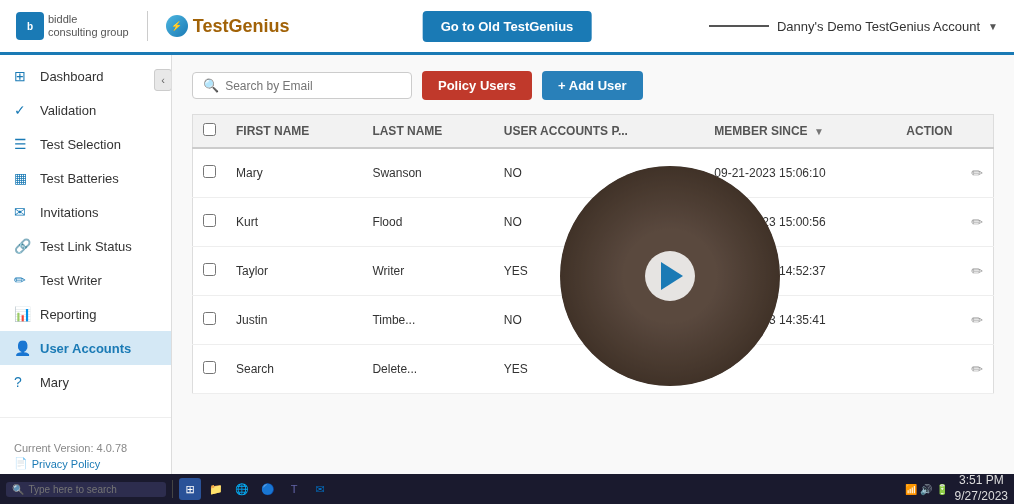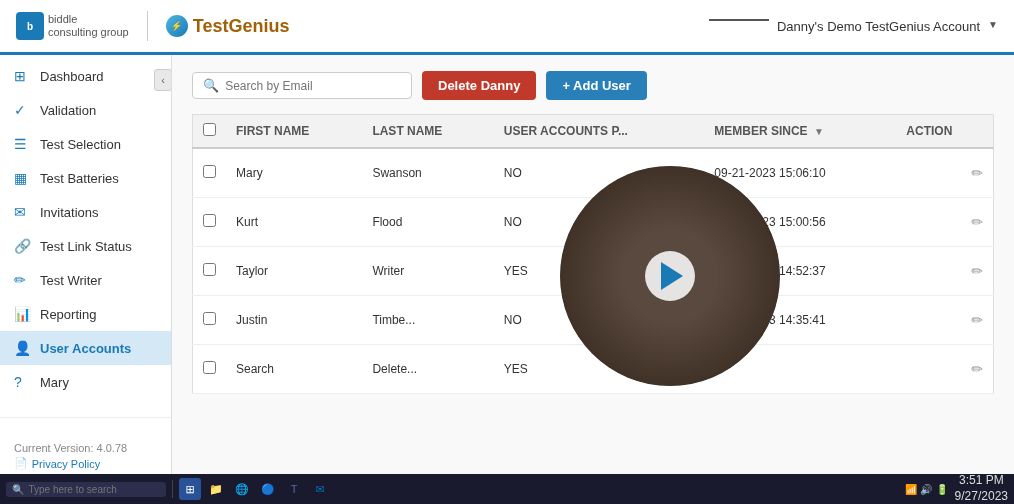--- a/index.html
+++ b/index.html
@@ -49,21 +49,21 @@
       position: absolute; left: 50%; transform: translateX(-50%);
     }
     .goto-btn {
       background: #1a7ab5; color: white;
       border: none; padding: 8px 18px;
       border-radius: 4px; cursor: pointer;
       font-size: 13px; font-weight: bold;
     }
     .topbar-right {
       margin-left: auto;
-      display: flex; align-items: flex-start; gap: 8px;
+      display: flex; align-items: center; gap: 8px;
     }
     .topbar-line { width: 60px; height: 2px; background: #555; }
     .account-name { font-size: 13px; color: #333; }
     .dropdown-arrow { font-size: 10px; color: #555; cursor: pointer; }
 
     
     .layout {
       display: flex;
       height: calc(504px - 55px - 30px);
     }
@@ -258,20 +258,23 @@
     <div class="logo-biddle">
       <div class="logo-biddle-icon">b</div>
       <div class="logo-biddle-text">biddle<br>consulting group</div>
     </div>
     <div class="logo-sep"></div>
     <div class="logo-tg">
       <div class="logo-tg-circle">⚡</div>
       <span class="logo-tg-text">TestGenius</span>
     </div>
   </div>
+  <div class="topbar-center">
+    <button class="goto-btn">Go to Old TestGenius</button>
+  </div>
   <div class="topbar-right">
     <div class="topbar-line"></div>
     <span class="account-name">Danny's Demo TestGenius Account</span>
     <span class="dropdown-arrow">▼</span>
   </div>
 </div>
 
 <div class="layout">
 
   <div class="sidebar">
@@ -327,21 +330,21 @@
     </div>
   </div>
 
   <div class="main">
 
     <div class="toolbar">
       <div class="search-box">
         <span class="search-icon">🔍</span>
         <input class="search-input" type="text" placeholder="Search by Email" style="">
       </div>
-      <button class="delete-btn">Delete Danny</button>
+      <button class="delete-btn">Policy Users</button>
       <button class="add-btn">+ Add User</button>
     </div>
 
     <table class="user-table">
       <thead>
         <tr>
           <th class="check-col">
             <input type="checkbox" style="">
           </th>
           <th>

